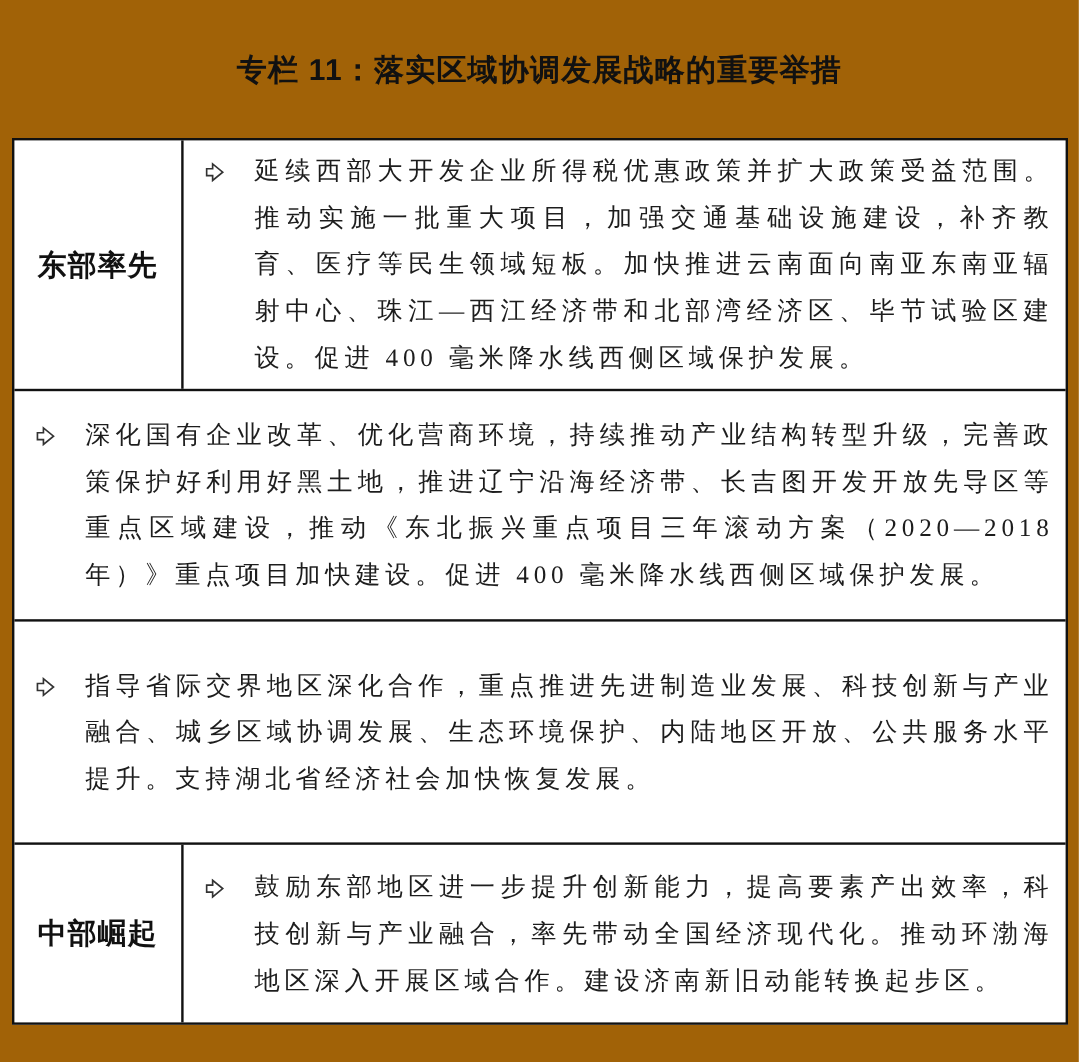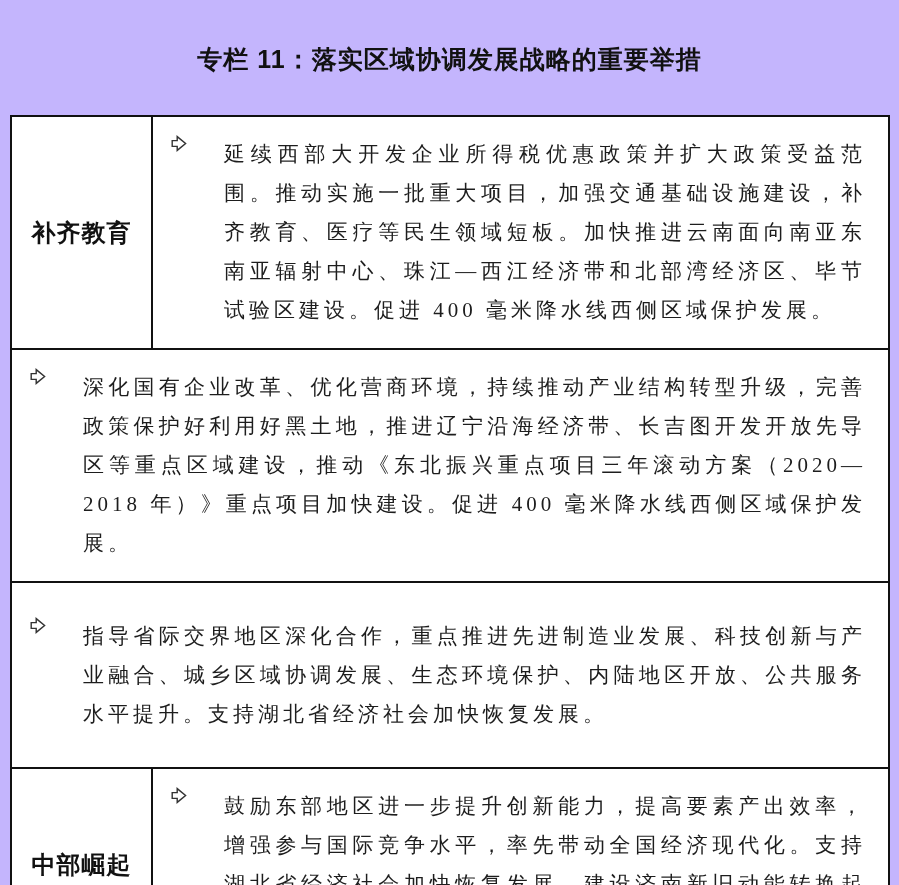--- a/index.html
+++ b/index.html
@@ -11,21 +11,21 @@
     width: 899px;
     height: 885px;
     background: #ffffff;
     overflow: hidden;
     font-family: "Liberation Serif", serif;
   }
   .page {
     position: relative;
     width: 899px;
     height: 885px;
-    background: #c4b5fd;
+    background: #a16207;
   }
   .title {
     margin: 0;
     padding-top: 44px;
     text-align: center;
     font-family: "Liberation Sans", sans-serif;
     font-weight: bold;
     font-size: 25px;
     letter-spacing: 1px;
     color: #111111;
@@ -77,41 +77,41 @@
     flex: 0 0 auto;
     margin-top: 12px;
     margin-right: 25px;
     width: 16px;
     height: 17px;
     display: inline-block;
   }
   .arrow svg { display: block; }
   .measure-text {
     flex: 1 1 auto;
-    margin: 12px;
+    margin: 0;
     font-family: "Liberation Serif", serif;
     font-size: 21px;
     line-height: 39px;
     letter-spacing: 4px;
     color: #1d1d1d;
     text-align: justify;
     text-justify: inter-character;
   }
 </style>
 </head>
 <body>
 
 <div class="page">
 
   <h1 class="title">专栏 11：落实区域协调发展战略的重要举措</h1>
 
   <div class="measures-table">
 
     <div class="row r1">
-      <div class="label-cell">补齐教育</div>
+      <div class="label-cell">东部率先</div>
       <div class="content-cell">
         <div class="content-inner">
           <span class="arrow">
             <svg width="16" height="17" viewBox="0 0 16 17" xmlns="http://www.w3.org/2000/svg">
               <path d="M1.2 5.6 L6.2 5.6 L6.2 1.6 L14.6 8.5 L6.2 15.4 L6.2 11.4 L1.2 11.4 Z" fill="#ffffff" stroke="#333333" stroke-width="1.4" stroke-linejoin="miter"></path>
             </svg>
           </span>
           <p class="measure-text">延续西部大开发企业所得税优惠政策并扩大政策受益范围。推动实施一批重大项目，加强交通基础设施建设，补齐教育、医疗等民生领域短板。加快推进云南面向南亚东南亚辐射中心、珠江—西江经济带和北部湾经济区、毕节试验区建设。促进 400 毫米降水线西侧区域保护发展。</p>
         </div>
       </div>
@@ -145,19 +145,19 @@
 
     <div class="row r4">
       <div class="label-cell">中部崛起</div>
       <div class="content-cell">
         <div class="content-inner">
           <span class="arrow">
             <svg width="16" height="17" viewBox="0 0 16 17" xmlns="http://www.w3.org/2000/svg">
               <path d="M1.2 5.6 L6.2 5.6 L6.2 1.6 L14.6 8.5 L6.2 15.4 L6.2 11.4 L1.2 11.4 Z" fill="#ffffff" stroke="#333333" stroke-width="1.4" stroke-linejoin="miter"></path>
             </svg>
           </span>
-          <p class="measure-text">鼓励东部地区进一步提升创新能力，提高要素产出效率，增强参与国际竞争水平，率先带动全国经济现代化。支持湖北省经济社会加快恢复发展。建设济南新旧动能转换起步区。</p>
+          <p class="measure-text">鼓励东部地区进一步提升创新能力，提高要素产出效率，科技创新与产业融合，率先带动全国经济现代化。推动环渤海地区深入开展区域合作。建设济南新旧动能转换起步区。</p>
         </div>
       </div>
     </div>
 
   </div>
 </div>
 
 </body></html>

